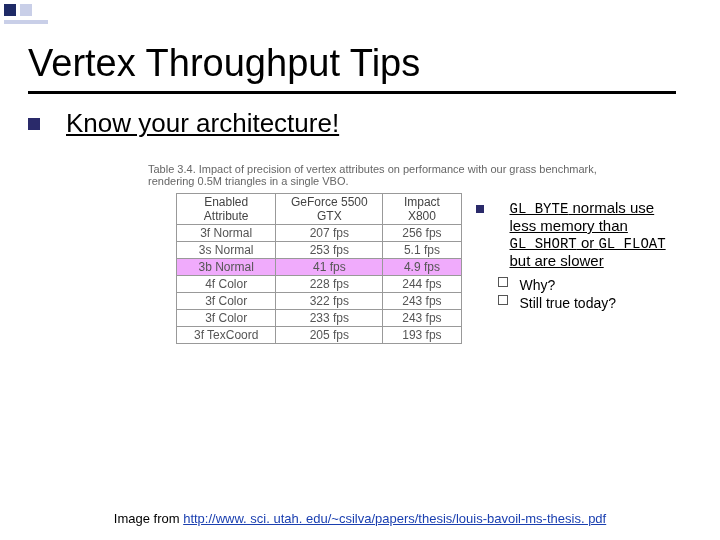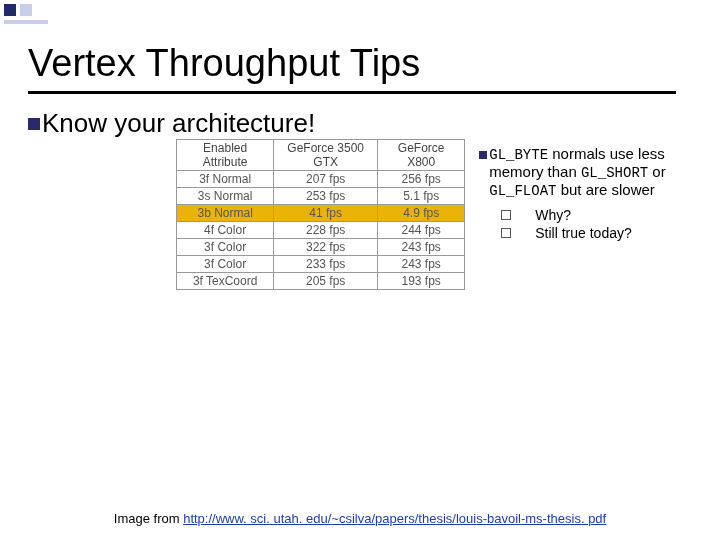--- a/index.html
+++ b/index.html
@@ -13,21 +13,21 @@
   .deco { position: absolute; top: 0; left: 0; }
   .slide { padding: 18px 44px 0 28px; }
   h1 {
     font-size: 38px;
     font-weight: 400;
     margin: 24px 0 6px 0;
   }
   .rule {
     height: 3px; background: #000; margin-bottom: 14px;
   }
-  .bullet-row { display: flex; align-items: center; gap: 2px; }
+  .bullet-row { display: flex; align-items: center; gap: 26px; text-decoration: underline; }
   .sq { width: 12px; height: 12px; background: #2a2a6a; display: inline-block; flex: none; }
   .sq.small { width: 8px; height: 8px; }
   .b1 { font-size: 26px; }
   .caption {
     font-size: 11px; color: #666;
     margin: 24px 0 6px 120px;
     width: 480px;
   }
   .mid { display: flex; gap: 14px; align-items: flex-start; }
   .table-wrap { margin-left: 148px; }
@@ -36,27 +36,27 @@
     font-size: 12px;
     color: #555;
   }
   th, td {
     border: 1px solid #999;
     padding: 1px 10px;
     text-align: center;
     font-weight: 400;
   }
   th { color: #444; }
-  tr.hl td { background: #eab308; }
+  tr.hl td { background: #f0abfc; }
   .notes { font-size: 15px; width: 230px; margin-top: 6px; }
   .notes .bullet-row { align-items: flex-start; }
   .notes .sq { margin-top: 6px; }
   .mono { font-family: "Courier New", monospace; font-size: 14px; }
   .sub { margin: 8px 0 0 22px; font-size: 14px; }
-  .sub .row { display: flex; align-items: center; gap: 24px; margin-bottom: 2px; }
+  .sub .row { display: flex; align-items: flex-start; gap: 12px; margin-bottom: 2px; }
   .chk { width: 10px; height: 10px; border: 1px solid #555; display: inline-block; flex: none; }
   .footer {
     position: absolute; bottom: 14px; left: 0; right: 0;
     text-align: center; font-size: 13px;
   }
   .footer a { color: #1a3fb0; }
 </style>
 </head>
 <body>
 
@@ -68,29 +68,30 @@
 
 <div class="slide">
   <h1>Vertex Throughput Tips</h1>
   <div class="rule"></div>
 
   <div class="bullet-row">
     <span class="sq"></span>
     <span class="b1">Know your architecture!</span>
   </div>
 
+  <div class="caption">Table 3.4. Impact of precision of vertex attributes on performance with our grass benchmark, rendering 0.5M triangles in a single VBO.</div>
 
   <div class="mid">
     <div class="table-wrap">
       <table>
         <thead>
             <tr id="thead-row">
               <th>Enabled Attribute</th>
-              <th>GeForce 3500 GTX</th>
-              <th>GeForce X800</th>
+              <th>GeForce 5500 GTX</th>
+              <th>Impact X800</th>
             </tr>
           </thead>
         <tbody id="tbody">
             <tr>
               <td>3f Normal</td>
               <td>207 fps</td>
               <td>256 fps</td>
             </tr>
             <tr>
               <td>3s Normal</td>

